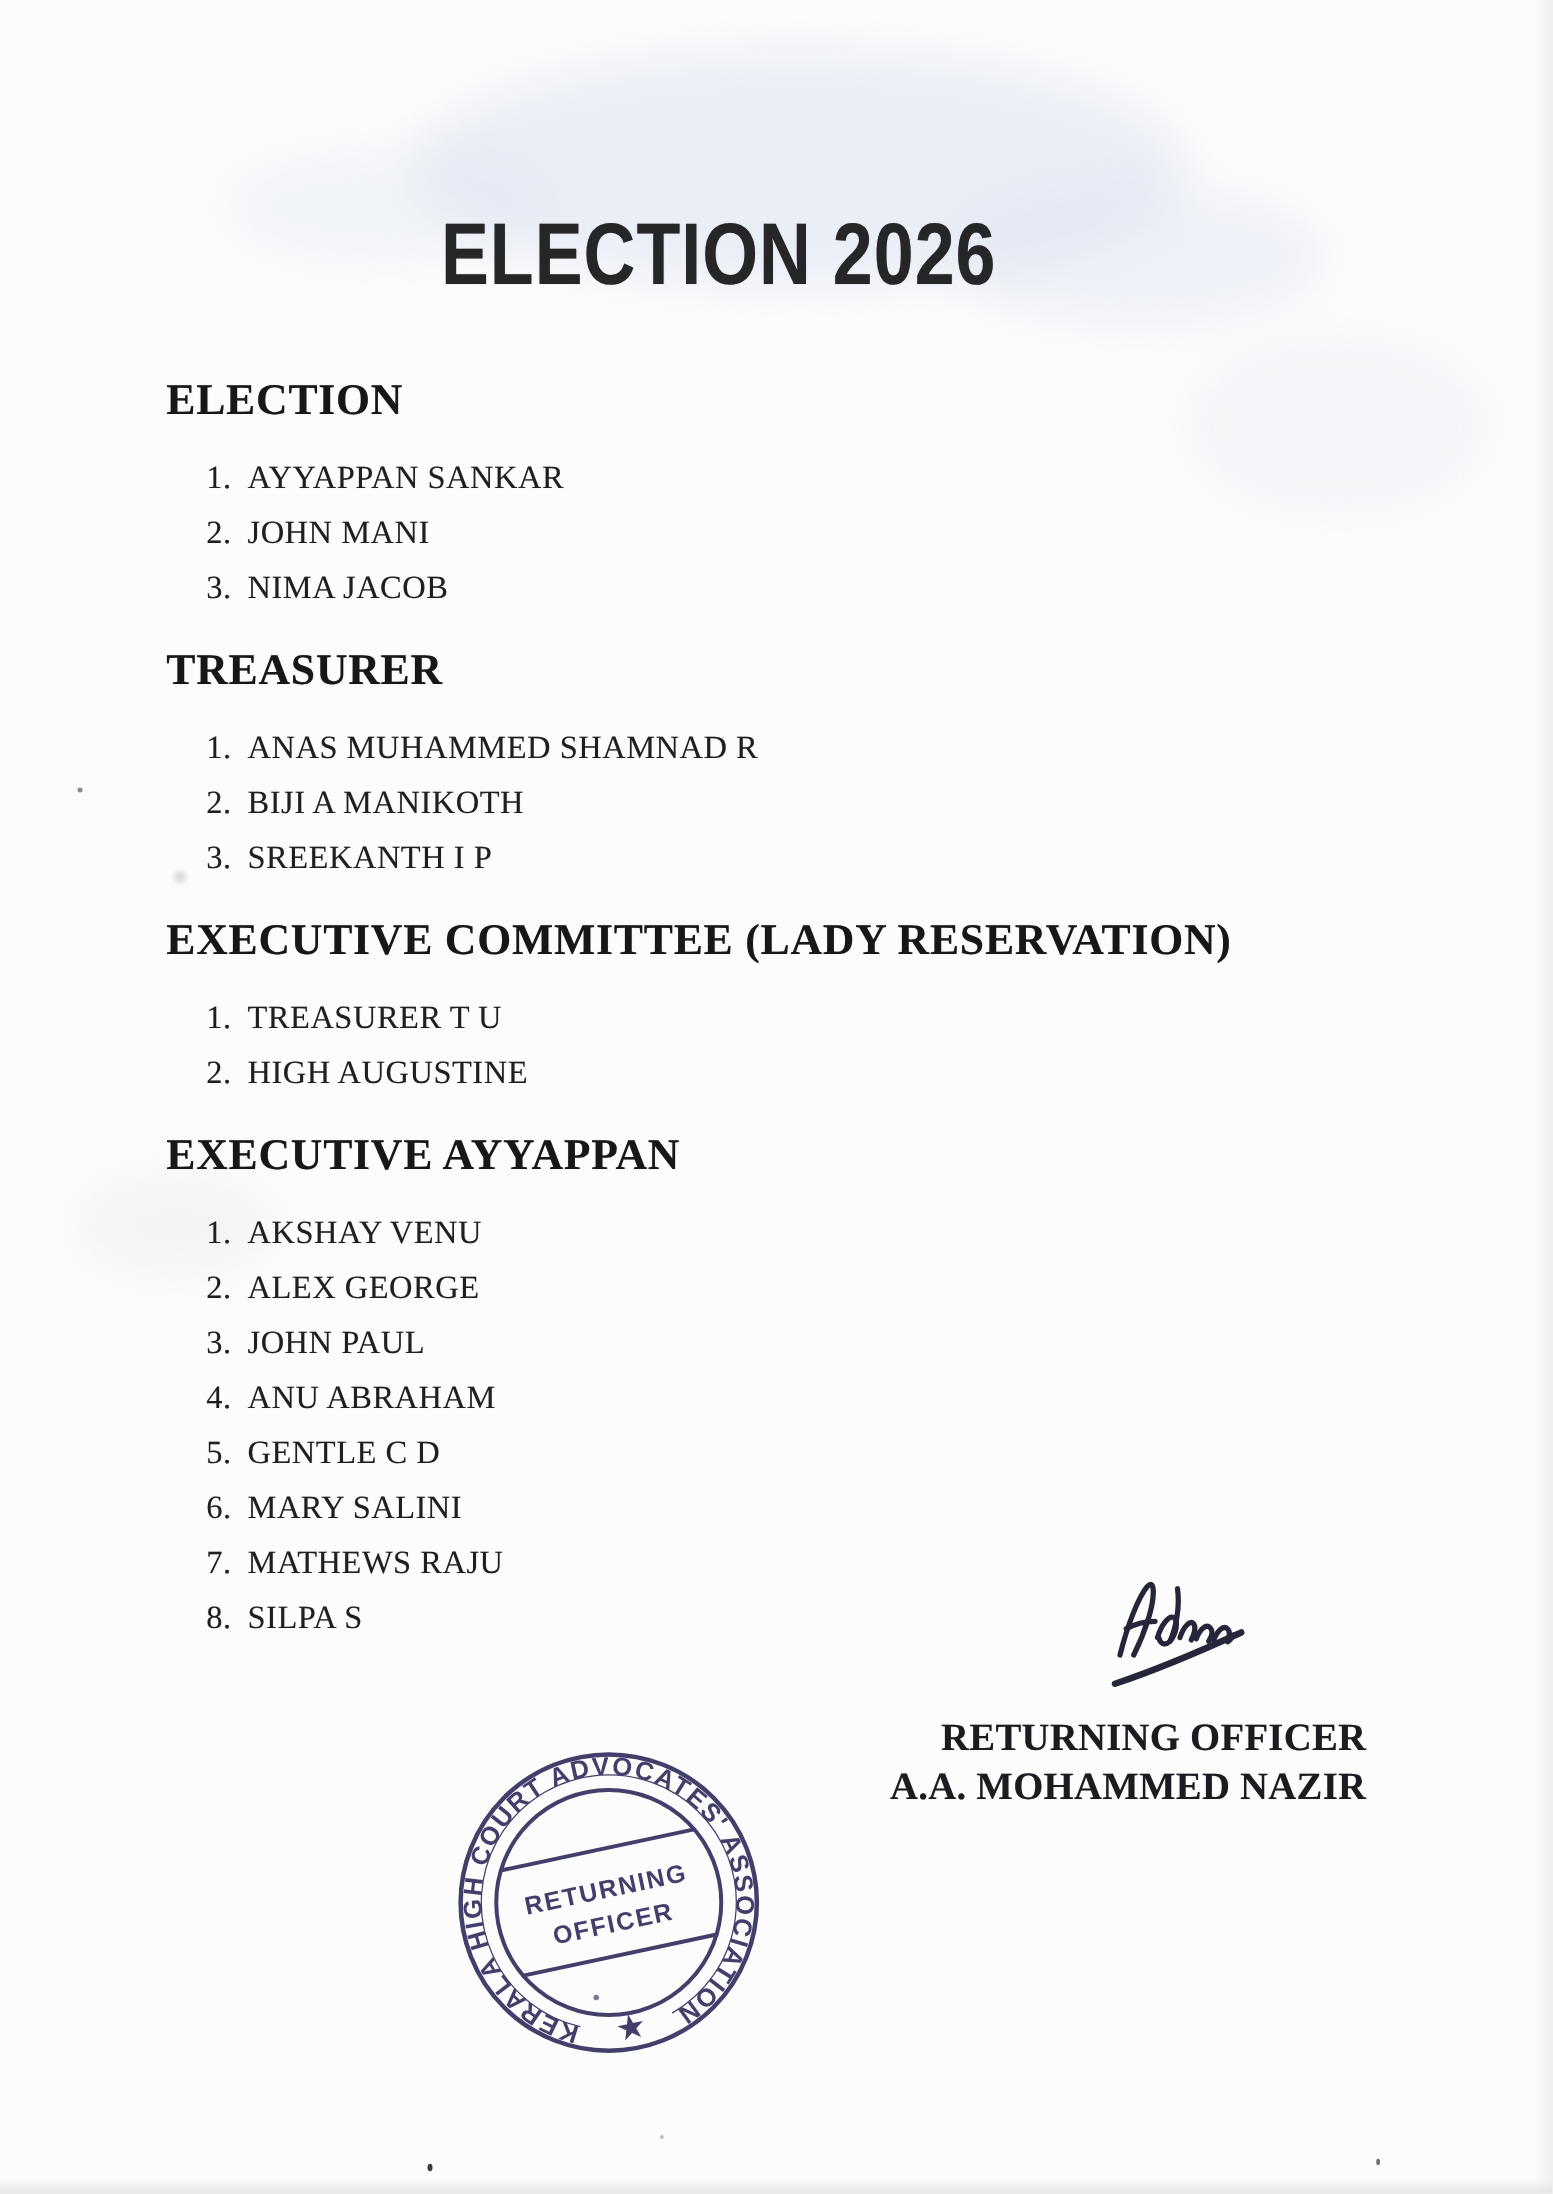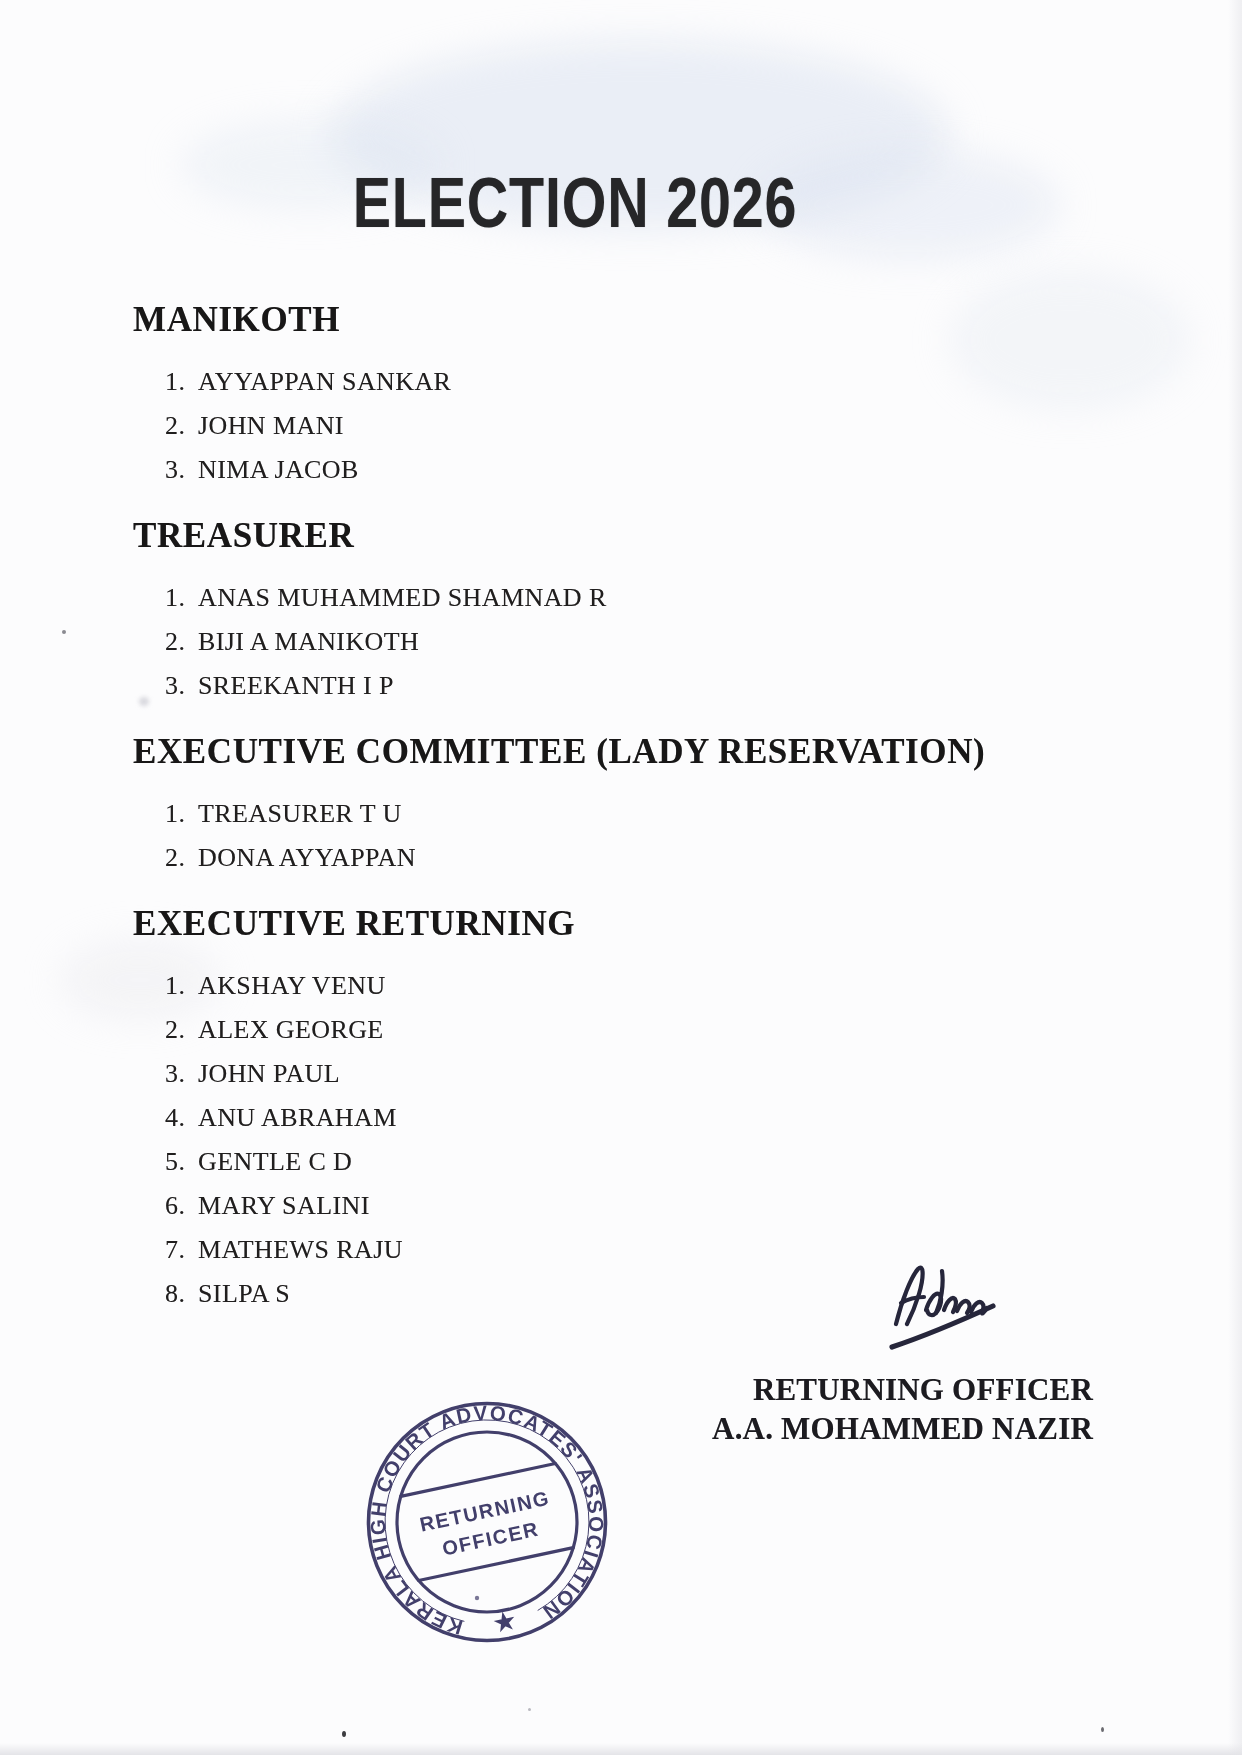--- a/index.html
+++ b/index.html
@@ -103,44 +103,44 @@
   <div class="blob blob2"></div>
   <div class="blob blob3"></div>
   <div class="blob blob4"></div>
   <div class="blob blob5"></div>
   <div class="edge-right"></div>
 
   <h1 class="title">ELECTION 2026</h1>
 
   <div class="content" id="sections-root">
       <section>
-        <h2>MANIKOTH</h2>
+        <h2>ELECTION</h2>
         <ol>
           <li><span class="num">1.</span><span class="nm">AYYAPPAN SANKAR</span></li>
           <li><span class="num">2.</span><span class="nm">JOHN MANI</span></li>
           <li><span class="num">3.</span><span class="nm">NIMA JACOB</span></li>
         </ol>
       </section>
       <section>
         <h2>TREASURER</h2>
         <ol>
           <li><span class="num">1.</span><span class="nm">ANAS MUHAMMED SHAMNAD R</span></li>
           <li><span class="num">2.</span><span class="nm">BIJI A MANIKOTH</span></li>
           <li><span class="num">3.</span><span class="nm">SREEKANTH I P</span></li>
         </ol>
       </section>
       <section>
         <h2>EXECUTIVE COMMITTEE (LADY RESERVATION)</h2>
         <ol>
           <li><span class="num">1.</span><span class="nm">TREASURER T U</span></li>
-          <li><span class="num">2.</span><span class="nm">DONA AYYAPPAN</span></li>
+          <li><span class="num">2.</span><span class="nm">HIGH AUGUSTINE</span></li>
         </ol>
       </section>
       <section>
-        <h2>EXECUTIVE RETURNING</h2>
+        <h2>EXECUTIVE AYYAPPAN</h2>
         <ol>
           <li><span class="num">1.</span><span class="nm">AKSHAY VENU</span></li>
           <li><span class="num">2.</span><span class="nm">ALEX GEORGE</span></li>
           <li><span class="num">3.</span><span class="nm">JOHN PAUL</span></li>
           <li><span class="num">4.</span><span class="nm">ANU ABRAHAM</span></li>
           <li><span class="num">5.</span><span class="nm">GENTLE C D</span></li>
           <li><span class="num">6.</span><span class="nm">MARY SALINI</span></li>
           <li><span class="num">7.</span><span class="nm">MATHEWS RAJU</span></li>
           <li><span class="num">8.</span><span class="nm">SILPA S</span></li>
         </ol>

